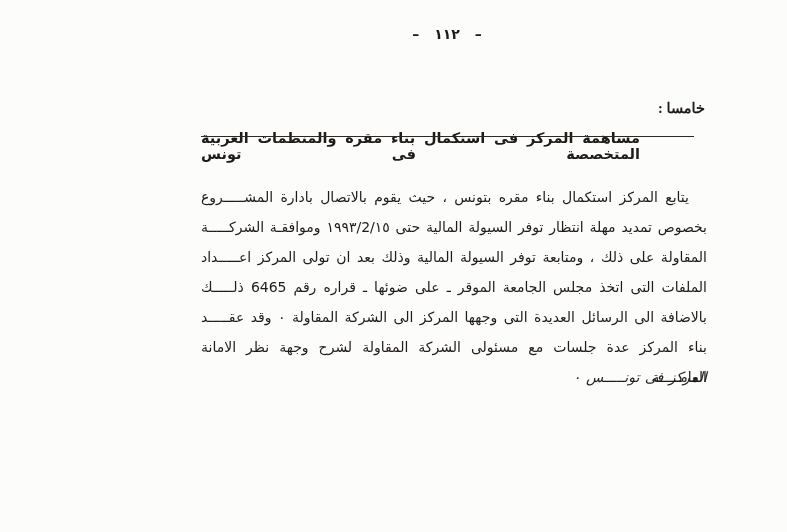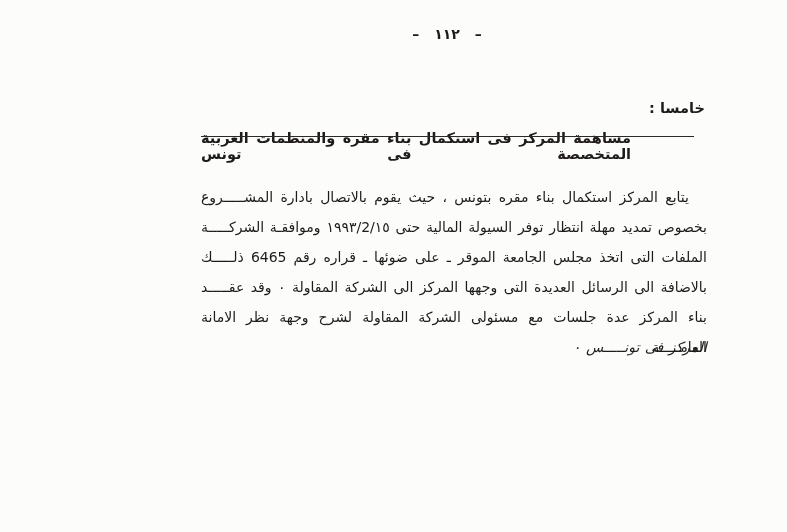--- a/index.html
+++ b/index.html
@@ -40,20 +40,21 @@
     right: 82px;
     left: 80px;
     display: flex;
     gap: 18px;
     font-size: 14.5px;
     font-weight: 700;
     direction: rtl;
   }
   .heading-label {
     white-space: nowrap;
+    font-family: Liberation Serif, serif;
   }
   .heading-text {
     flex: 1;
     text-align: justify;
     text-align-last: justify;
     margin-top: 30px;
   }
   .heading-rule {
     position: absolute;
     top: 136px;
@@ -96,19 +97,20 @@
   <div class="heading">
     <span class="heading-label">خامسا :</span>
     <span class="heading-text">مساهمة المركز فى استكمال بناء مقره والمنظمات العربية المتخصصة فى تونس</span>
   </div>
 
   <div class="heading-rule"></div>
 
   <div class="paragraph">
     <div class="pline first">يتابع المركز استكمال بناء مقره بتونس ، حيث يقوم بالاتصال بادارة المشـــــروع</div>
     <div class="pline">بخصوص تمديد مهلة انتظار توفر السيولة المالية حتى ١٩٩٣/2/١٥ وموافقـة الشركـــــة</div>
+    <div class="pline">المقاولة على ذلك ، ومتابعة توفر السيولة المالية وذلك بعد ان تولى المركز اعـــــداد</div>
     <div class="pline">الملفات التى اتخذ مجلس الجامعة الموقر ـ على ضوئها ـ قراره رقم 6465 ذلـــــك</div>
     <div class="pline">بالاضافة الى الرسائل العديدة التى وجهها المركز الى الشركة المقاولة ٠ وقد عقـــــد</div>
     <div class="pline">بناء المركز عدة جلسات مع مسئولى الشركة المقاولة لشرح وجهة نظر الامانة العامـــــة</div>
     <div class="pline last">المركز فى تونـــــس ٠</div>
   </div>
 
 </div>
 
 </body></html>

